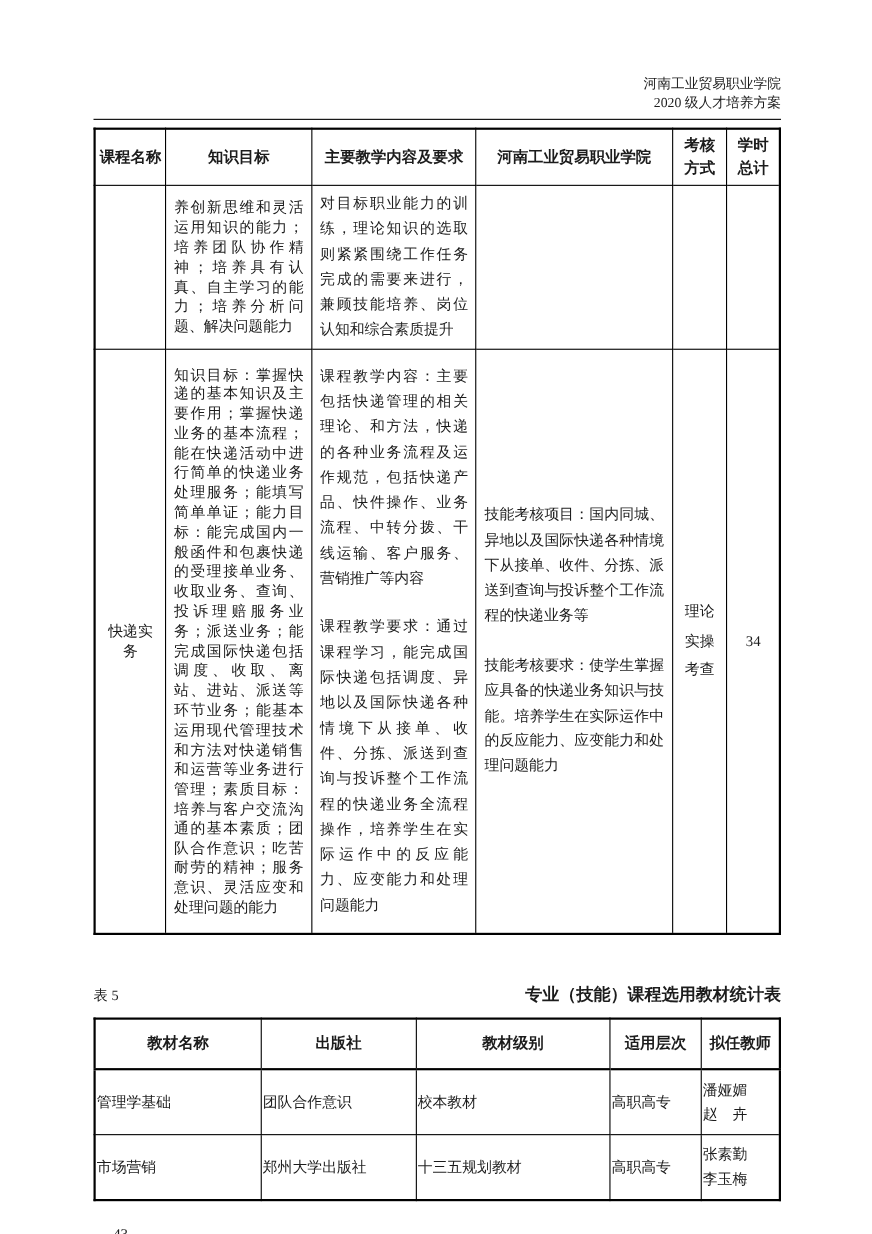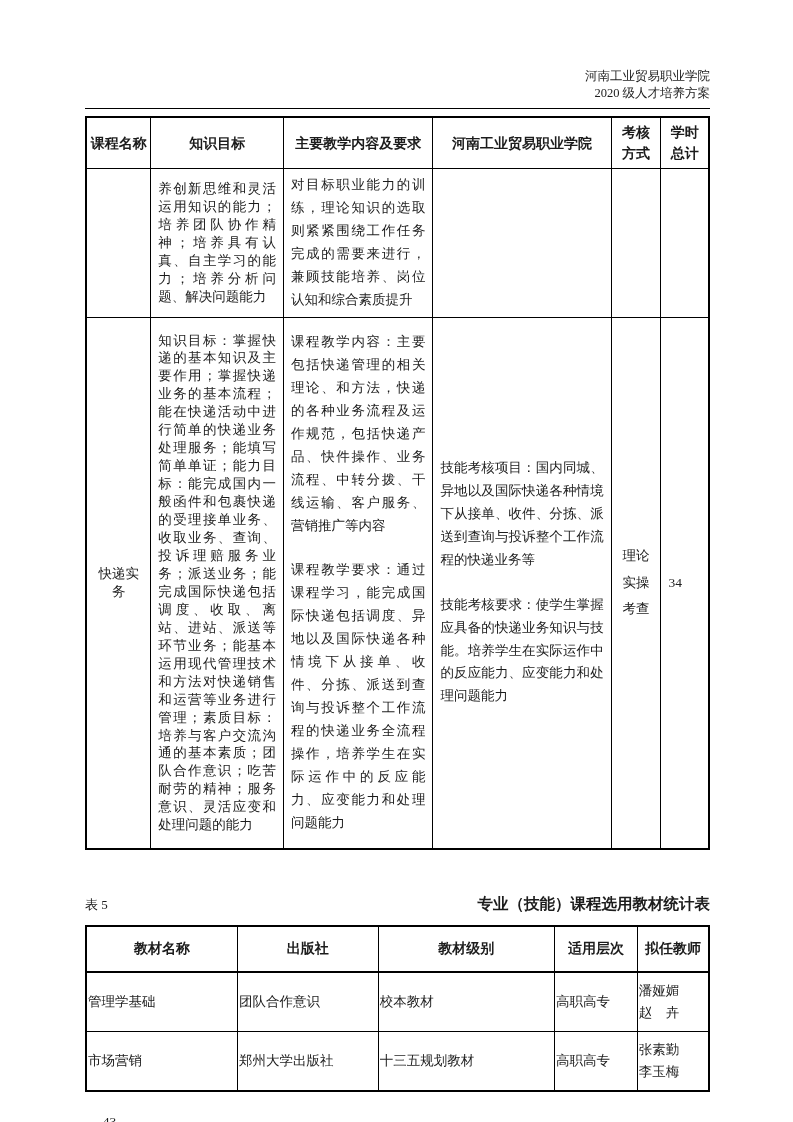--- a/index.html
+++ b/index.html
@@ -24,21 +24,21 @@
     white-space:pre-line; line-height:1.5; padding:3px 2px; height:44px;
   }
   .course-table td { font-size:13.5px; vertical-align:middle; padding:5px 7px; }
   .row-cont { height:124px; }
   .row-course { height:532px; }
   .obj-cell { text-align:justify; line-height:1.33; padding:5px 7px; }
   .para-cell p { margin:0; text-align:justify; line-height:1.7; }
   .para-cell p + p { margin-top:1.6em; }
   .name-cell { text-align:center; }
   .method-cell { text-align:center; white-space:pre-line; line-height:1.95; }
-  .hours-cell { text-align:left; font-family:"Liberation Serif","DejaVu Serif",serif; }
+  .hours-cell { text-align:center; font-family:"Liberation Serif","DejaVu Serif",serif; }
   
   .table5-caption { position:relative; margin-top:44px; height:24px; }
   .table5-label { position:absolute; left:0; top:2px; font-size:13px; }
   .table5-title { display:block; text-align:right; font-weight:bold; font-size:15.5px; }
   
   .materials-table { margin-top:7px; border:2px solid #000; }
   .materials-table th, .materials-table td { border:1px solid #000; vertical-align:middle; }
   .materials-table th { font-weight:bold; font-size:14px; height:42px; border-bottom:2px solid #000; }
   .materials-table td { font-size:13.5px; height:56px; }
   .teachers-cell { white-space:pre-line; line-height:1.65; }

